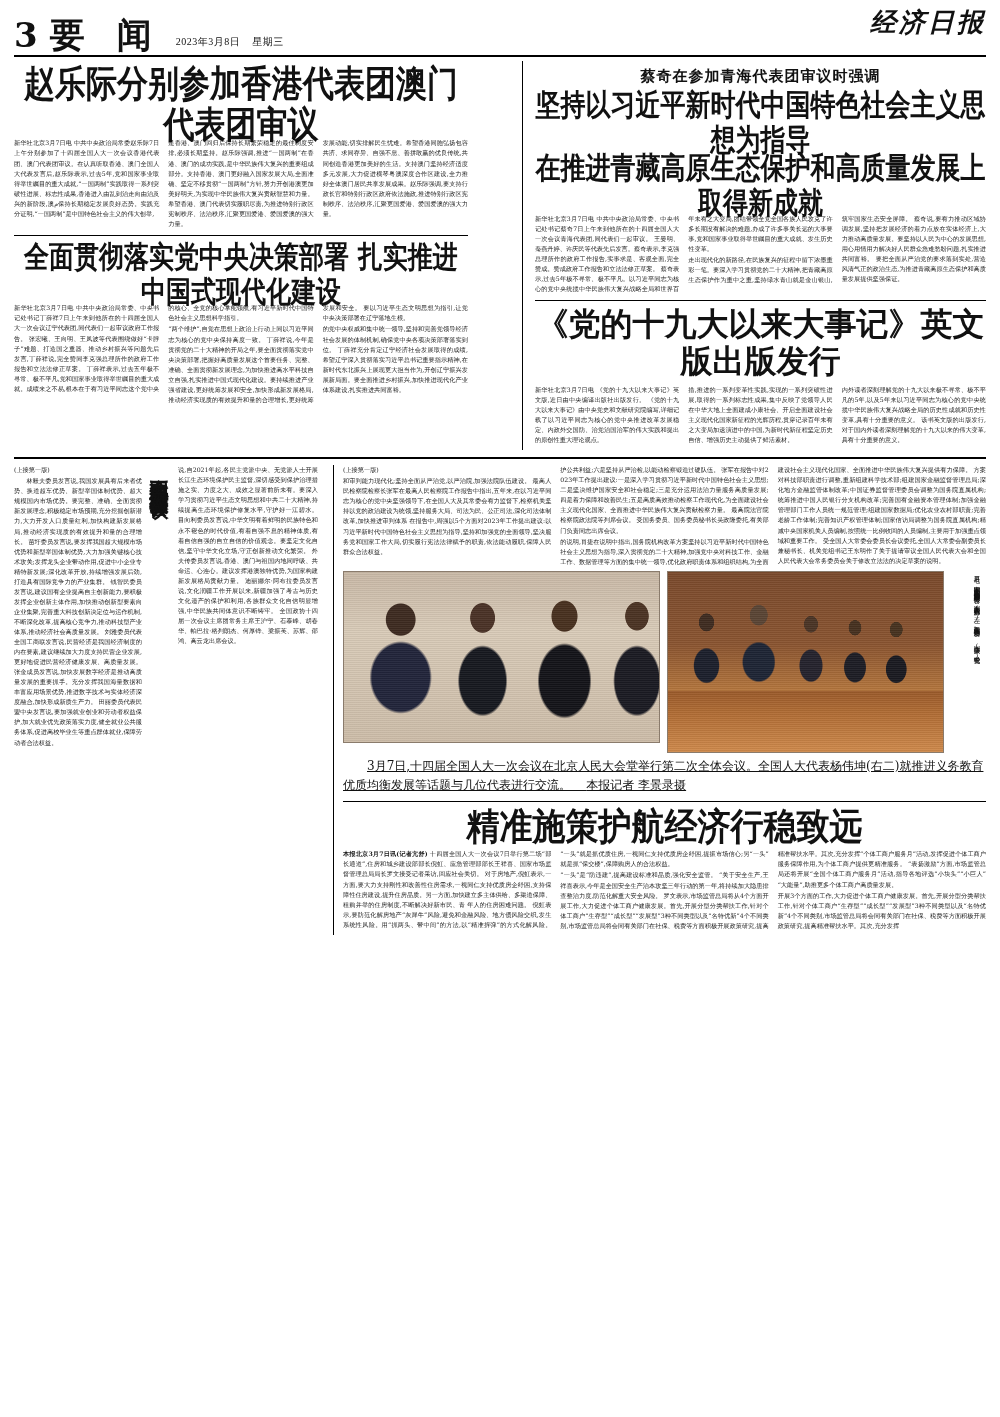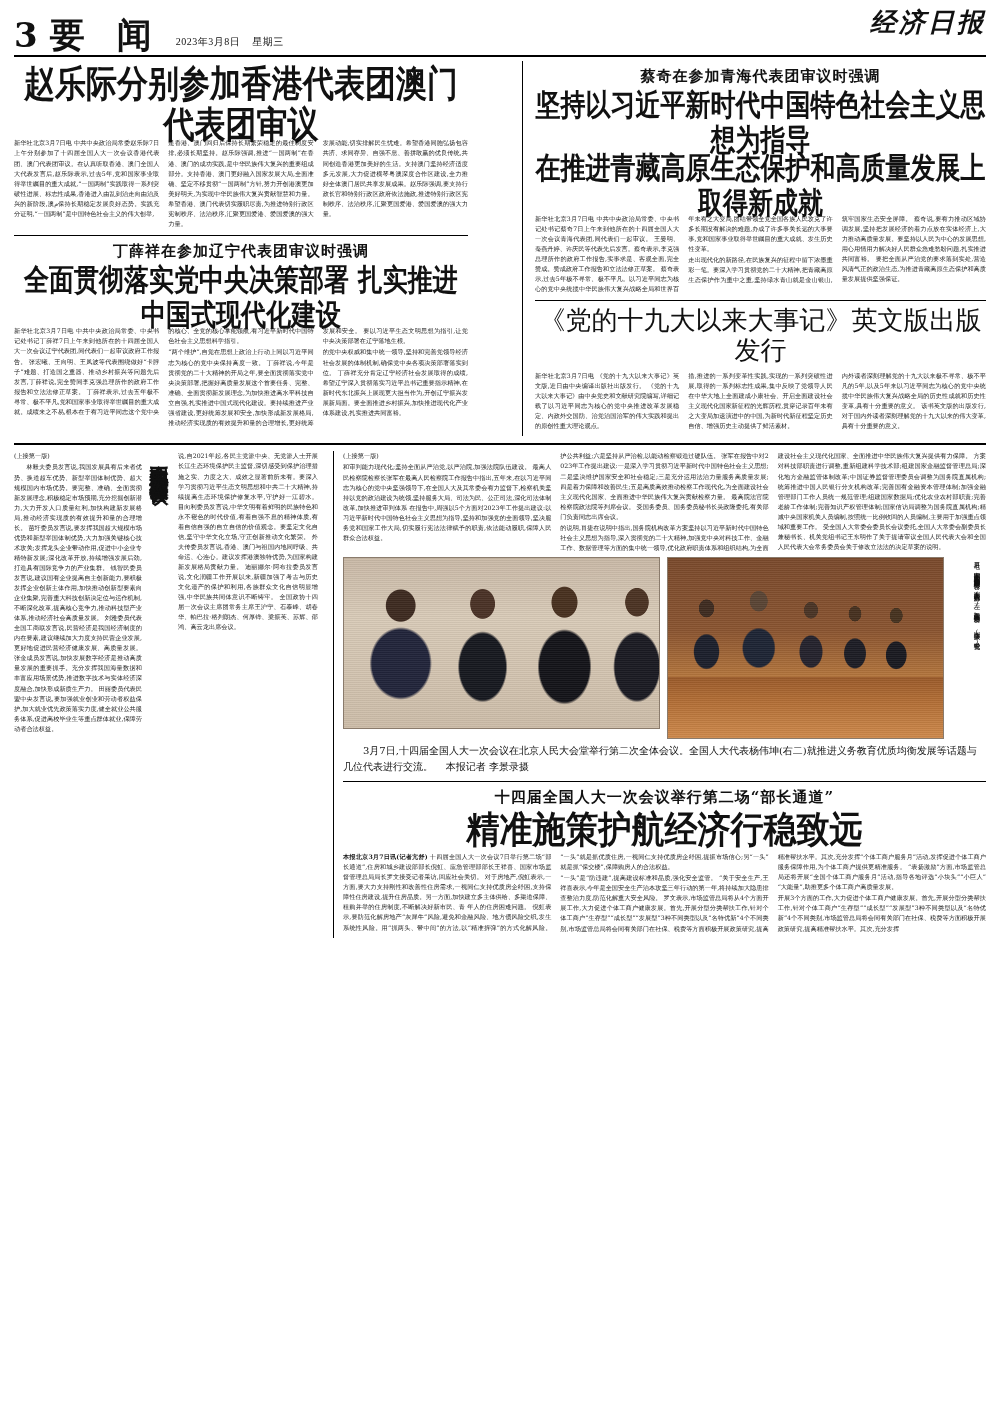--- a/index.html
+++ b/index.html
@@ -39,23 +39,23 @@
     font-size:31px;letter-spacing:0px;line-height:1.12;margin:2px 0 6px 0;
     transform:scaleY(1.18);transform-origin:center top;
   }
   .headline-l{
     text-align:center;font-weight:bold;
     font-family:"DejaVu Sans","Liberation Sans",sans-serif;
     font-size:25px;line-height:1.15;margin:2px 0 5px 0;
     transform:scaleY(1.2);transform-origin:center top;
   }
   .headline-m{
-    text-align:center;font-weight:normal;
+    text-align:center;font-weight:bold;
     font-family:"DejaVu Serif",serif;
-    font-size:26px;line-height:1.15;margin:3px 0 5px 0;
+    font-size:32px;line-height:1.15;margin:3px 0 5px 0;
   }
   .headline-bottom{
     text-align:center;font-weight:bold;
     font-family:"DejaVu Sans","Liberation Sans",sans-serif;
     font-size:33px;line-height:1.1;margin:3px 0 6px 0;
     transform:scaleY(1.12);transform-origin:center top;
   }
 
   
   .top-half{position:relative;display:flex;margin-top:4px;gap:44px;}
@@ -87,21 +87,21 @@
   
   .photo{position:relative;overflow:hidden;background:#b8a99a;}
   .photo-a{width:315px;height:170px;}
   .photo-b{width:275px;height:180px;}
   .photos-row{display:flex;gap:7px;align-items:flex-start;margin-top:4px;}
   .vert-caption{
     writing-mode:vertical-rl;text-orientation:upright;
     font-size:6.4px;line-height:1.5;height:178px;font-family:"DejaVu Serif",serif;
     letter-spacing:.4px;width:30px;
   }
-  .caption{font-size:10px;line-height:1.6;margin-top:4px;font-family:"DejaVu Serif",serif;text-indent:2em;}
+  .caption{font-size:12px;line-height:1.6;margin-top:4px;font-family:"DejaVu Serif",serif;text-indent:2em;text-decoration:underline;}
 
   
   .ph-hall{
     background:
       radial-gradient(ellipse 60px 70px at 18% 62%, #21243a 0%, #21243a 48%, transparent 52%),
       radial-gradient(ellipse 24px 26px at 18% 28%, #3d2a20 0%, #3d2a20 60%, transparent 64%),
       radial-gradient(ellipse 46px 66px at 44% 64%, #16181f 0%, #16181f 50%, transparent 54%),
       radial-gradient(ellipse 20px 24px at 44% 27%, #4a3226 0%, #4a3226 60%, transparent 64%),
       radial-gradient(ellipse 50px 70px at 70% 64%, #131318 0%, #131318 50%, transparent 54%),
       radial-gradient(ellipse 21px 25px at 70% 26%, #48301f 0%, #48301f 60%, transparent 64%),
@@ -155,21 +155,20 @@
         <div class="body-text three-col">
           <p class="noind"><span>新华社北京3月7日电 中共中央政治局常委赵乐际7日上午分别参加了十四届全国人大一次会议香港代表团、澳门代表团审议。在认真听取香港、澳门全国人大代表发言后,赵乐际表示,过去5年,党和国家事业取得举世瞩目的重大成就,“一国两制”实践取得一系列突破性进展、标志性成果,香港进入由乱到治走向由治及兴的新阶段,澳م保持长期稳定发展良好态势。实践充分证明,“一国两制”是中国特色社会主义的伟大创举,</span></p>
           <p class="noind"><span>是香港、澳门回归后保持长期繁荣稳定的最佳制度安排,必须长期坚持。赵乐际强调,推进“一国两制”在香港、澳门的成功实践,是中华民族伟大复兴的重要组成部分。支持香港、澳门更好融入国家发展大局,全面准确、坚定不移贯彻“一国两制”方针,努力开创港澳更加美好明天,为实现中华民族伟大复兴贡献智慧和力量。希望香港、澳门代表切实履职尽责,为推进特别行政区宪制秩序、法治秩序,汇聚更国爱港、爱国爱澳的强大力量。</span></p>
           <p class="noind"><span>发展动能,切实排解民生忧难。希望香港同胞弘扬包容共济、求同存异、自强不息、善拼敢赢的优良传统,共同创造香港更加美好的生活。支持澳门坚持经济适度多元发展,大力促进横琴粤澳深度合作区建设,全力推好全体澳门居民共享发展成果。赵乐际强调,要支持行政长官和特别行政区政府依法施政,推进特别行政区宪制秩序、法治秩序,汇聚更国爱港、爱国爱澳的强大力量。</span></p>
         </div>
       </div>
 
       <hr class="sep">
 
       <div class="article-block">
-        <div class="kicker">丁薛祥在参加辽宁代表团审议时强调</div>
         <div class="headline-l">全面贯彻落实党中央决策部署 扎实推进中国式现代化建设</div>
         <div class="body-text three-col">
           <p class="noind"><span>新华社北京3月7日电 中共中央政治局常委、中央书记处书记丁薛祥7日上午来到他所在的十四届全国人大一次会议辽宁代表团,同代表们一起审议政府工作报告。
 张宏曦、王向明、王凤波等代表围绕做好“卡脖子”难题、打造国之重器、推动乡村振兴等问题先后发言,丁薛祥说,完全赞同李克强总理所作的政府工作报告和立法法修正草案。
 丁薛祥表示,过去五年极不寻常、极不平凡,党和国家事业取得举世瞩目的重大成就。成绩来之不易,根本在于有习近平同志这个党中央的核心、全党的核心掌舵领航,有习近平新时代中国特色社会主义思想科学指引。</span></p>
           <p class="noind"><span>“两个维护”,自觉在思想上政治上行动上同以习近平同志为核心的党中央保持高度一致。
 丁薛祥说,今年是贯彻党的二十大精神的开局之年,要全面贯彻落实党中央决策部署,把握好高质量发展这个首要任务、完整、准确、全面贯彻新发展理念,为加快推进高水平科技自立自强,扎实推进中国式现代化建设。要持续推进产业强省建设,更好统筹发展和安全,加快形成新发展格局,推动经济实现质的有效提升和量的合理增长,更好统筹发展和安全。
 要以习近平生态文明思想为指引,让党中央决策部署在辽宁落地生根。</span></p>
           <p class="noind"><span>的党中央权威和集中统一领导,坚持和完善党领导经济社会发展的体制机制,确保党中央各项决策部署落实到位。
 丁薛祥充分肯定辽宁经济社会发展取得的成绩,希望辽宁深入贯彻落实习近平总书记重要指示精神,在新时代东北振兴上展现更大担当作为,开创辽宁振兴发展新局面。要全面推进乡村振兴,加快推进现代化产业体系建设,扎实推进共同富裕。</span></p>
@@ -272,21 +271,20 @@
 
       <div class="caption">
         <span>3月7日,十四届全国人大一次会议在北京人民大会堂举行第二次全体会议。全国人大代表杨伟坤(右二)就推进义务教育优质均衡发展等话题与几位代表进行交流。</span>
         &nbsp;&nbsp;
         <span>本报记者 李景录摄</span>
       </div>
 
       <hr class="sep">
 
       <div class="article-block">
-        <div class="kicker">十四届全国人大一次会议举行第二场“部长通道”</div>
         <div class="headline-bottom">精准施策护航经济行稳致远</div>
         <div class="body-text three-col">
           <p class="noind">
             <span class="bold-dl">本报北京3月7日讯(记者亢舒)</span>
             <span>十四届全国人大一次会议7日举行第二场“部长通道”,住房和城乡建设部部长倪虹、应急管理部部长王祥喜、国家市场监督管理总局局长罗文接受记者采访,回应社会关切。
 对于房地产,倪虹表示,一方面,要大力支持刚性和改善性住房需求,一视同仁支持优质房企纾困,支持保障性住房建设,提升住房品质。另一方面,加快建立多主体供给、多渠道保障、租购并举的住房制度,不断解决好新市民、青
 年人的住房困难问题。
 倪虹表示,要防范化解房地产“灰犀牛”风险,避免和金融风险、地方债风险交织,发生系统性风险。用“抓两头、带中间”的方法,以“精准拆弹”的方式化解风险。
 “一头”就是抓优质住房,一视同仁支持优质房企纾困,提振市场信心;另“一头”就是抓“保交楼”,保障购房人的合法权益。</span>
           </p>

